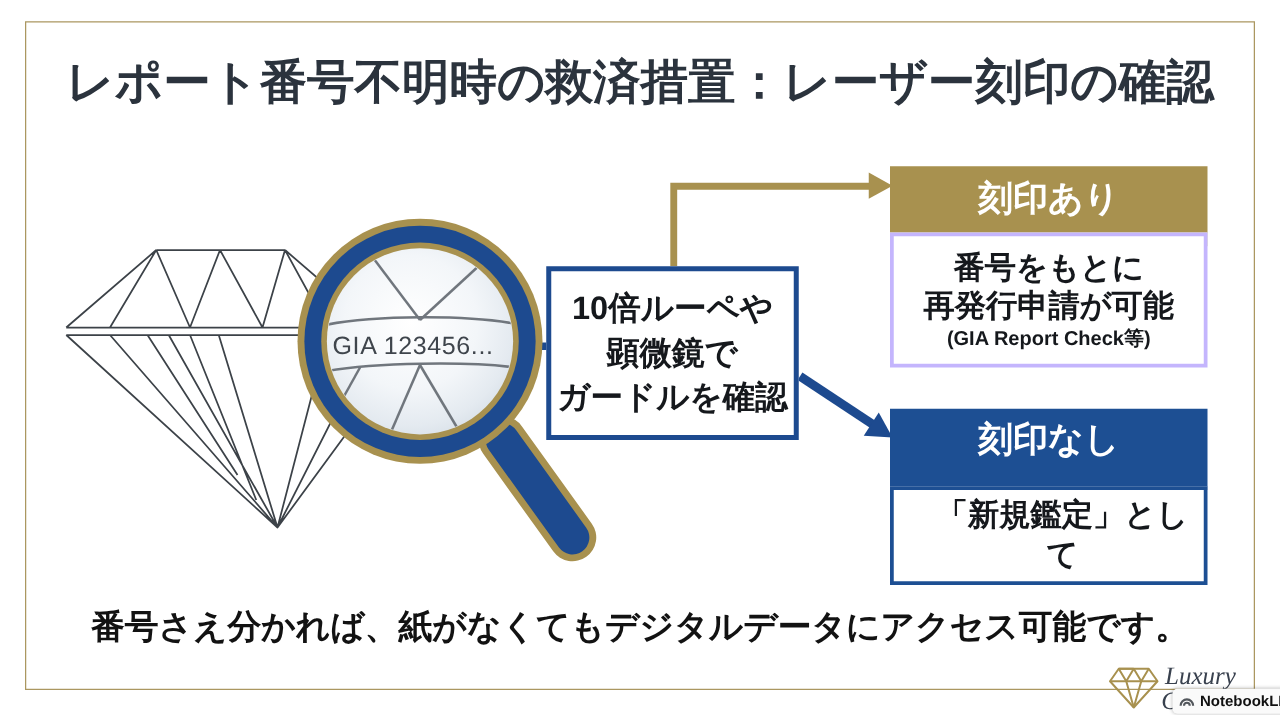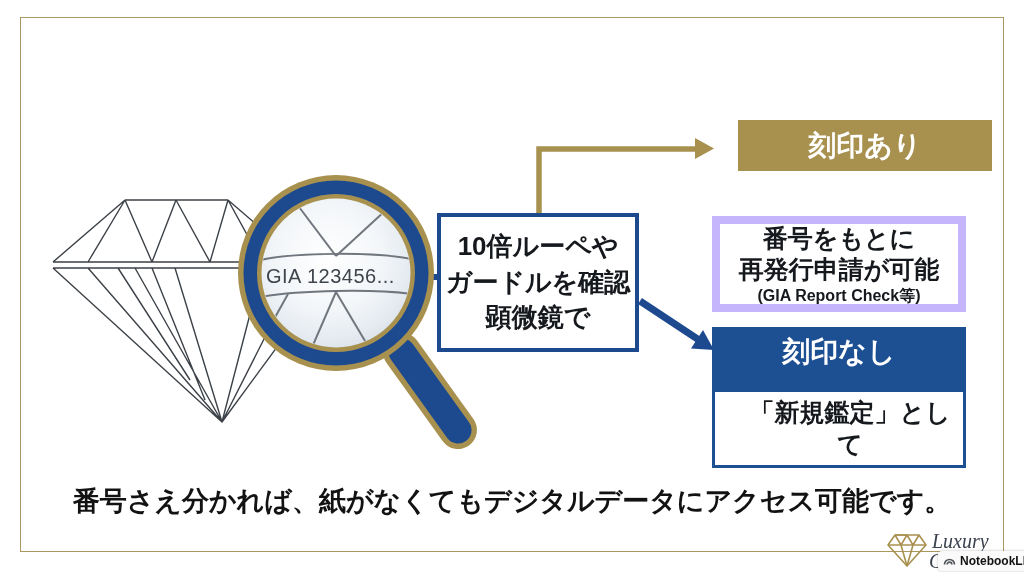--- a/index.html
+++ b/index.html
@@ -9,26 +9,26 @@
          border:1.5px solid #ab9760;pointer-events:none;}
   .title{position:absolute;left:0;top:40px;width:100%;text-align:center;
          font-size:38px;font-weight:900;color:#2b333d;letter-spacing:0px;}
   .scene{position:absolute;left:0;top:0;width:1024px;height:572px;}
   .method-box{position:absolute;left:437px;top:213px;width:202px;height:139px;
          box-sizing:border-box;border:4px solid #1d4a8f;background:#ffffff;
          display:flex;flex-direction:column;justify-content:center;align-items:center;
          font-size:26px;font-weight:800;color:#15181c;line-height:1.38;text-align:left;}
   .hdr{position:absolute;left:712px;width:254px;box-sizing:border-box;color:#ffffff;
          text-align:center;font-weight:800;font-size:28px;}
-  .hdr-gold{top:120px;height:51px;line-height:51px;background:#a8914f;margin-left:26px;}
+  .hdr-gold{top:133px;height:64px;line-height:51px;background:#a8914f;}
   .hdr-navy{top:327px;height:65px;line-height:50px;background:#1d4f93;}
   .detail{position:absolute;left:712px;width:254px;box-sizing:border-box;background:#ffffff;
          display:flex;flex-direction:column;justify-content:center;align-items:center;
          text-align:center;font-weight:800;color:#15181c;}
-  .detail-gold{top:186px;height:96px;border:8px solid #c4b5fd;margin-top:30px;}
+  .detail-gold{top:186px;height:108px;border:3px solid #c4b5fd;}
   .detail-navy{top:389px;height:79px;border:3px solid #1d4f93;padding-left:22px;}
   .d-line{font-size:25px;line-height:1.26;}
   .d-line-small{font-size:16px;line-height:1.22;}
   .footer-text{position:absolute;left:0;top:483px;width:100%;text-align:center;
          font-family:Liberation Sans, sans-serif;font-weight:700;
          font-size:27px;color:#121212;}
   .logo{position:absolute;left:886px;top:529px;width:136px;height:42px;font-style:italic;}
   .logo-diamond{position:absolute;left:0;top:2px;}
   .logo-text1{position:absolute;left:46px;top:1px;font-family:"Liberation Serif","DejaVu Serif",serif;
          font-size:20px;color:#39414e;}
@@ -39,20 +39,21 @@
          box-shadow:0 0 3px rgba(0,0,0,0.25);}
   .badge-label{font-size:12px;font-weight:700;color:#111111;white-space:nowrap;}
 </style>
 </head>
 <body>
 
 <div class="slide">
 
   <div class="frame"></div>
 
+  <div class="title">レポート番号不明時の救済措置：レーザー刻印の確認</div>
 
   <svg class="scene" viewBox="0 0 1024 572">
     <defs>
       <radialGradient id="glass" cx="45%" cy="40%" r="65%">
         <stop offset="0%" stop-color="#ffffff"></stop>
         <stop offset="55%" stop-color="#f3f6f9"></stop>
         <stop offset="85%" stop-color="#e4eaf0"></stop>
         <stop offset="100%" stop-color="#d8e0e8"></stop>
       </radialGradient>
       <clipPath id="lensClip">
@@ -101,22 +102,22 @@
       <path d="M336,292 L310,352"></path>
       <path d="M336,292 L368,346"></path>
       <path d="M288,294 L268,330"></path>
     </g>
 
     <text x="266" y="283" font-size="20" fill="#3f454c" letter-spacing="0.5" font-family="Liberation Sans, DejaVu Sans, sans-serif">GIA 123456...</text>
   </svg>
 
   <div class="method-box">
     <div>10倍ルーペや</div>
+    <div>顕微鏡で</div>
     <div>ガードルを確認</div>
-    <div>顕微鏡で</div>
   </div>
 
   <div class="hdr hdr-gold">刻印あり</div>
   <div class="detail detail-gold">
     <div class="d-line">番号をもとに</div>
     <div class="d-line">再発行申請が可能</div>
     <div class="d-line-small">(GIA Report Check等)</div>
   </div>
 
   <div class="hdr hdr-navy">刻印なし</div>

